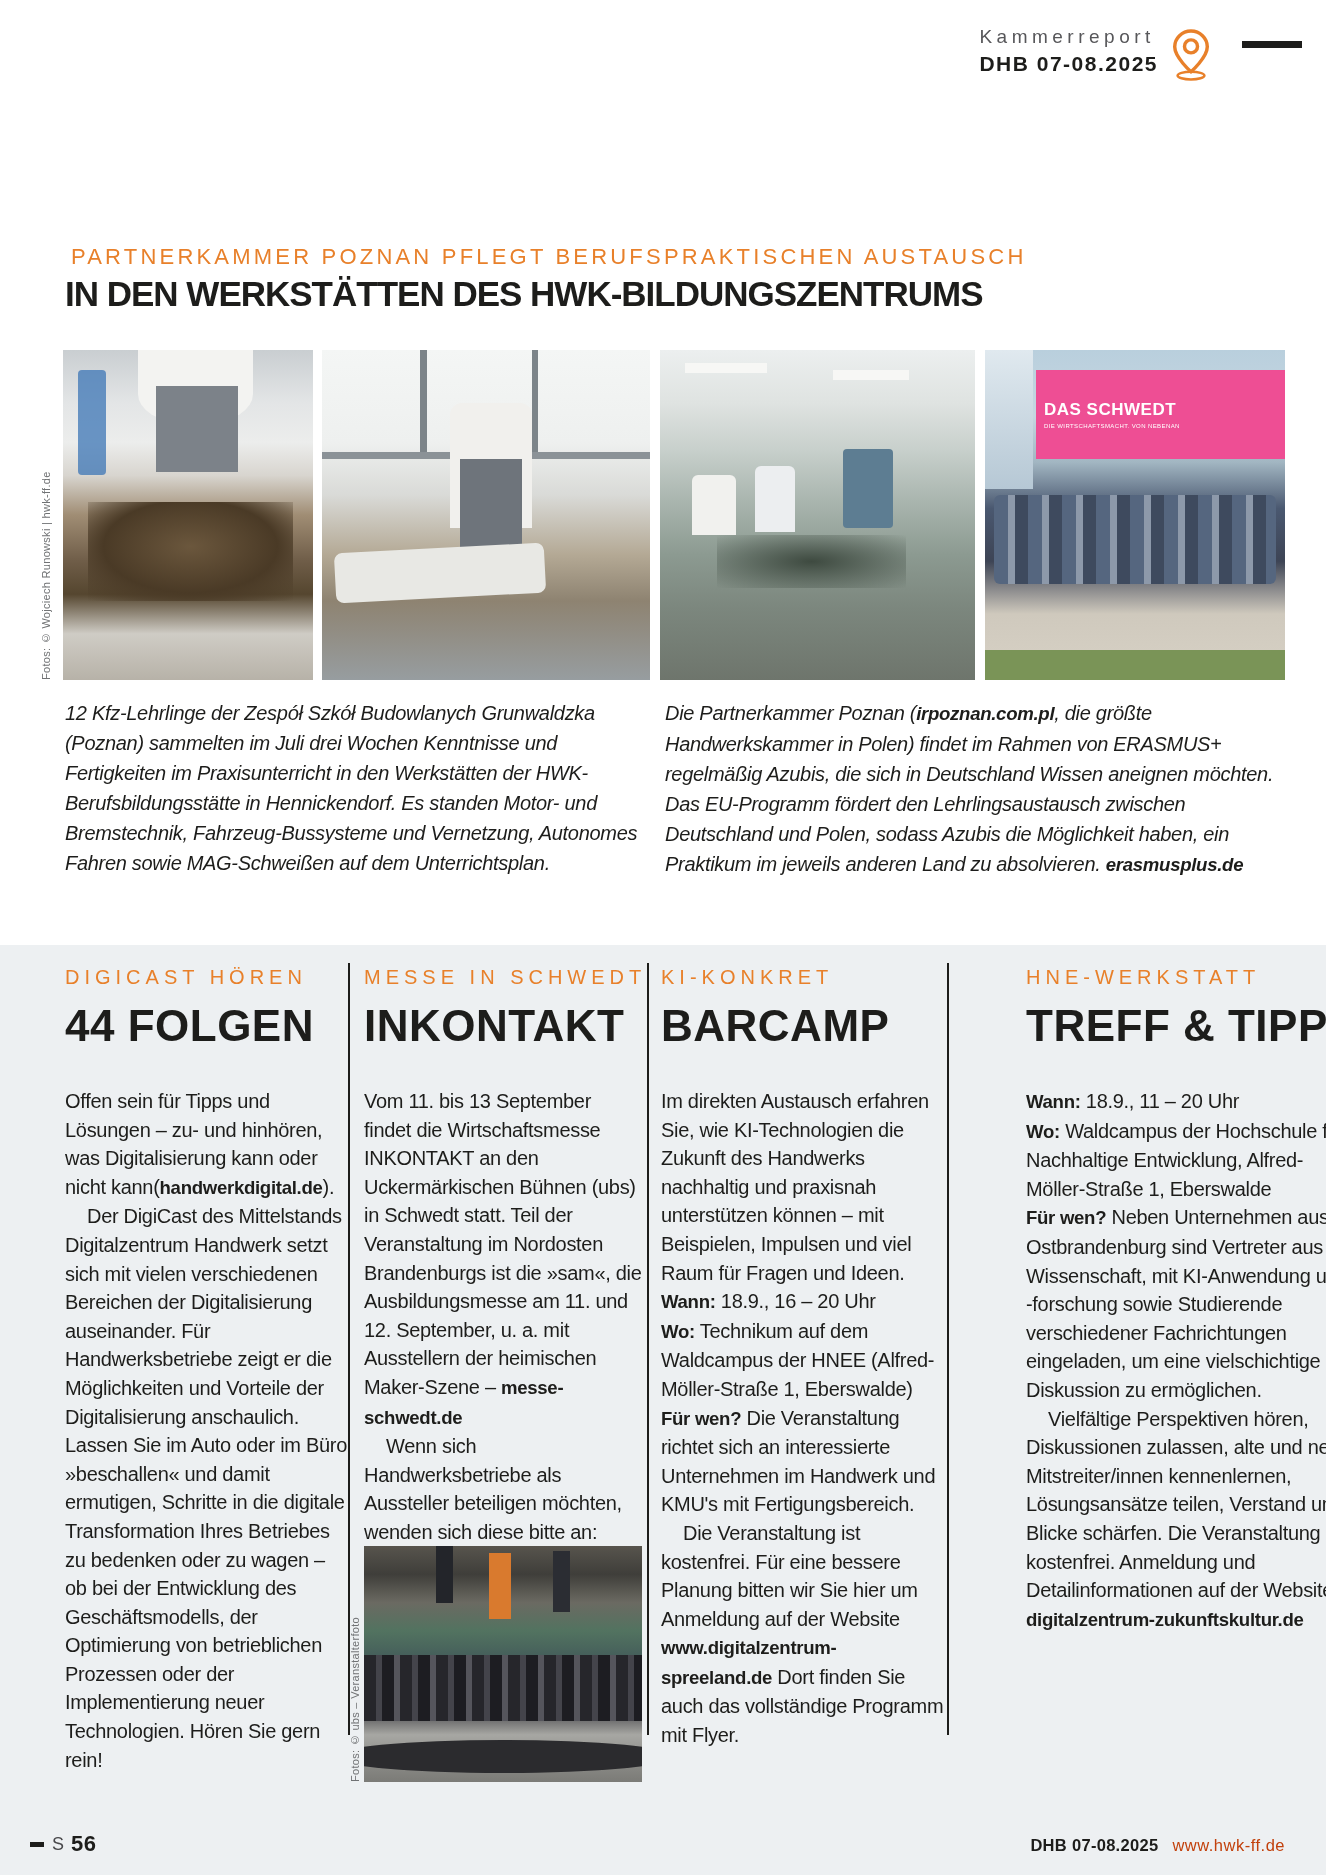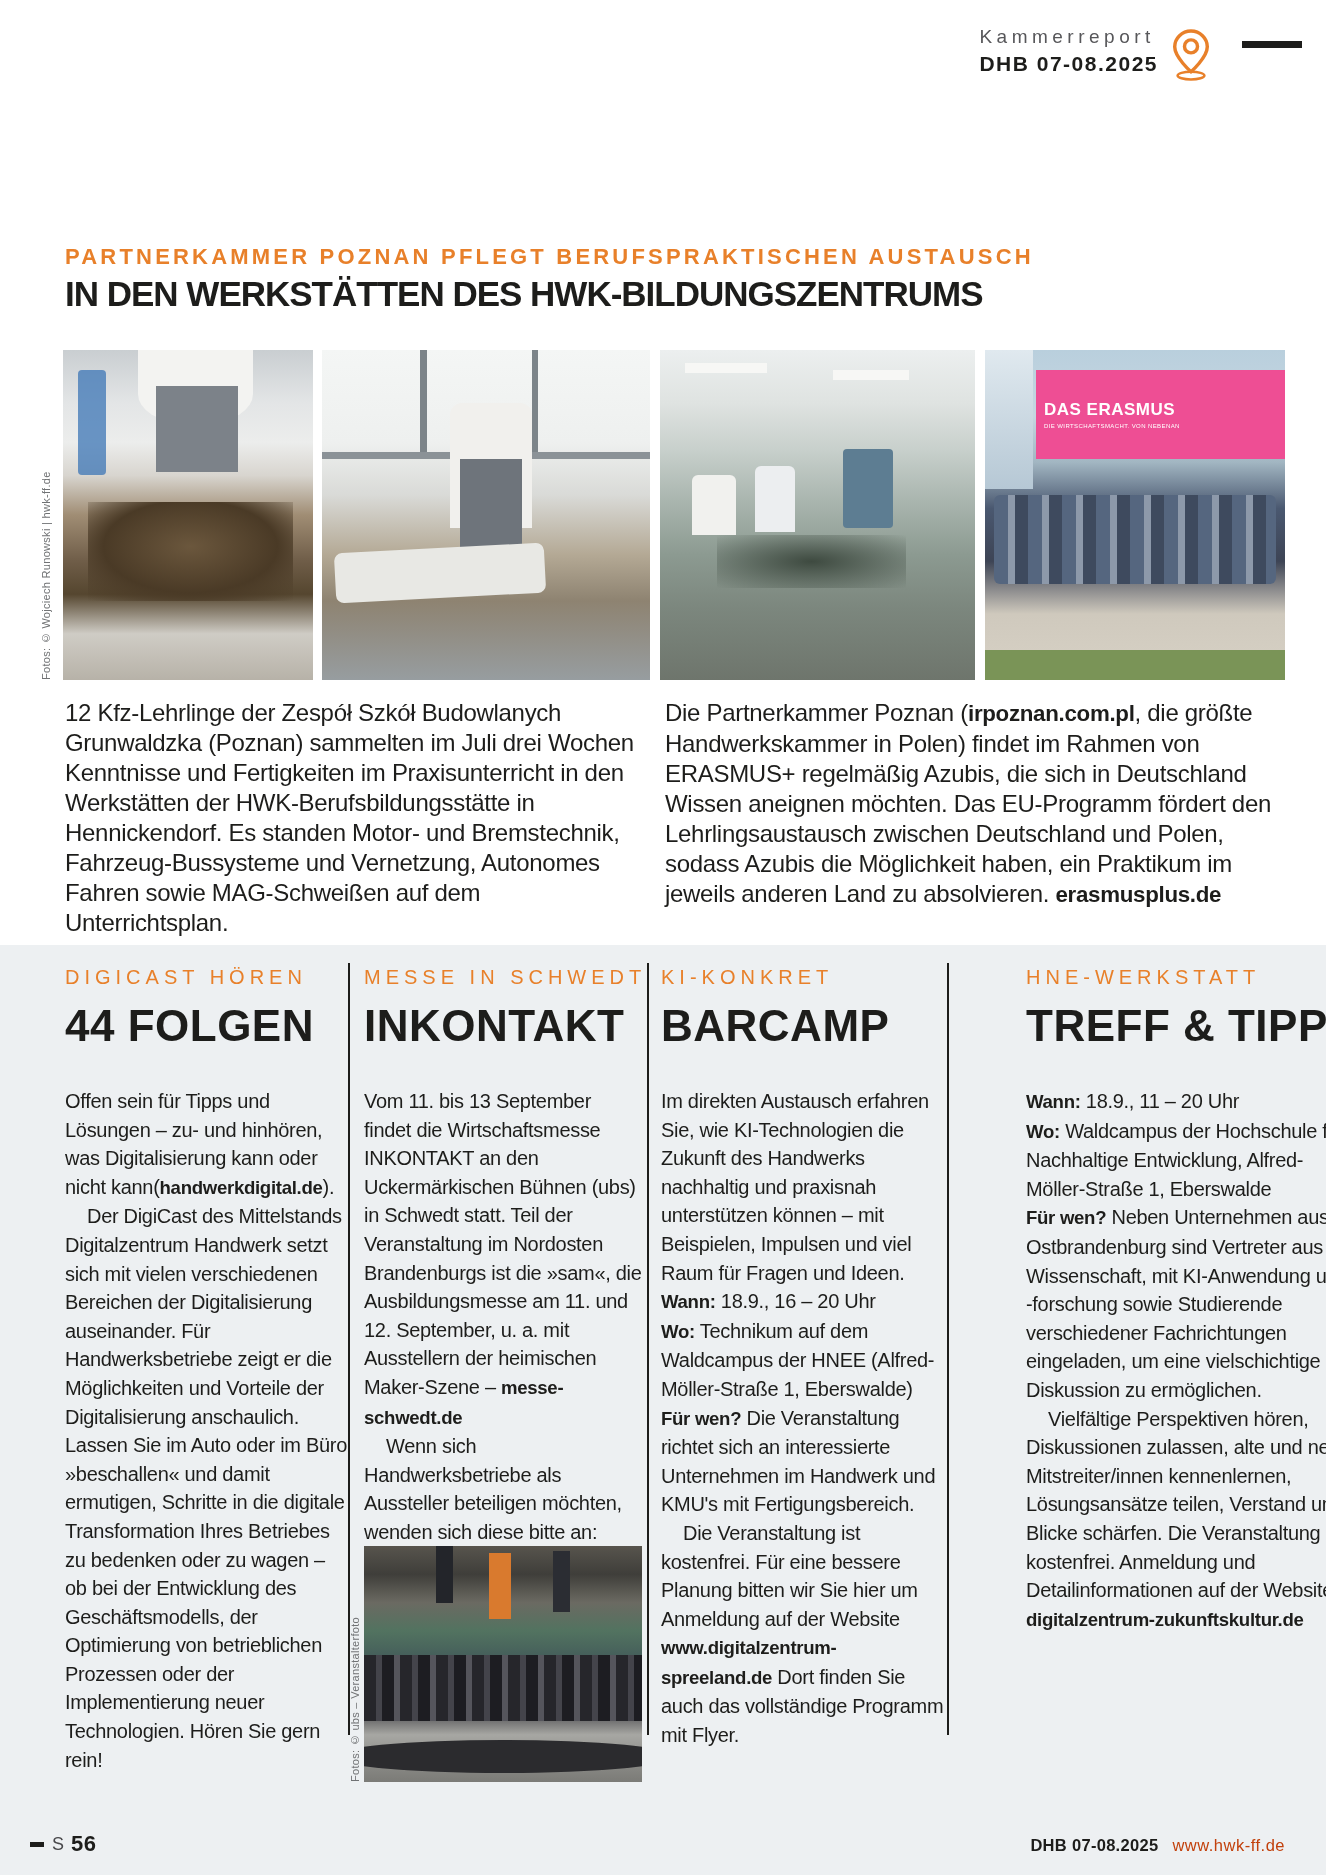--- a/index.html
+++ b/index.html
@@ -7,21 +7,21 @@
     width:1326px;height:1875px;position:relative;background:#ffffff;
     font-family:"Liberation Sans",sans-serif;color:#1d1d1b;overflow:hidden;
   }
   
   .hdr-text{position:absolute;top:26px;right:168px;text-align:left;}
   .hdr-section{font-size:19px;letter-spacing:4.5px;color:#57575a;}
   .hdr-issue{font-size:21px;font-weight:bold;letter-spacing:1.5px;color:#1d1d1b;margin-top:4px;}
   .hdr-pin{position:absolute;top:28px;right:112px;width:46px;height:54px;}
   .hdr-bar{position:absolute;top:41px;right:24px;width:60px;height:7px;background:#1d1d1b;}
   
-  .kicker{position:absolute;left:65px;top:244px;font-size:22px;letter-spacing:3.2px;color:#e8802a;white-space:nowrap;font-weight:bold;}
+  .kicker{position:absolute;left:71px;top:244px;font-size:22px;letter-spacing:3.2px;color:#e8802a;white-space:nowrap;}
   .title{position:absolute;left:65px;top:274px;font-size:35px;font-weight:bold;letter-spacing:-1px;white-space:nowrap;}
   
   .ph{position:absolute;top:350px;height:330px;overflow:hidden;background:#ccc;}
   .ph1{left:63px;width:250px;
     background:linear-gradient(180deg,#c9ced1 0%,#e3e5e6 16%,#ecedec 28%,#d8d5cf 38%,#a08d74 50%,#6f5d48 64%,#55462f 74%,#cfccc5 86%,#b7b2a8 100%);}
   .ph2{left:322px;width:328px;
     background:linear-gradient(180deg,#f4f6f5 0%,#eef0ef 28%,#d9dad7 44%,#b4a995 62%,#8e8371 76%,#979da0 100%);}
   .ph3{left:660px;width:315px;
     background:linear-gradient(180deg,#ecefef 0%,#dfe3e1 16%,#c8d0cc 30%,#a9b5ae 46%,#8c9a91 62%,#7c877e 78%,#6e756c 100%);}
   .ph4{left:985px;width:300px;
@@ -29,21 +29,21 @@
   .blob{position:absolute;}
   .banner-pink{position:absolute;left:17%;top:6%;width:83%;height:27%;background:#ee4e94;color:#fff;
     display:flex;flex-direction:column;justify-content:center;padding-left:8px;box-sizing:border-box;}
   .banner-pink .bt{font-size:17px;font-weight:bold;letter-spacing:0.5px;}
   .banner-pink .bs{font-size:6px;letter-spacing:0.4px;margin-top:3px;}
   .vcredit{position:absolute;writing-mode:vertical-rl;transform:rotate(180deg);
     font-size:11px;color:#707274;letter-spacing:0.3px;}
   .vc-article{left:40px;top:350px;height:330px;}
   .vc-messe{left:349px;top:1546px;height:236px;}
   
-  .abody{position:absolute;top:698px;font-size:24px;line-height:30px;letter-spacing:-0.3px;}
+  .abody{position:absolute;top:698px;font-size:20px;line-height:30px;letter-spacing:-0.3px;font-style:italic;}
   .abody p{margin:0;}
   .abody-left{left:65px;width:578px;}
   .abody-right{left:665px;width:622px;}
   .b{font-weight:bold;font-size:0.93em;letter-spacing:-0.3px;}
   
   .band{position:absolute;left:0;top:945px;width:1326px;height:930px;background:#edf0f2;}
   .vline{position:absolute;top:963px;height:772px;width:2px;background:#1d1d1b;}
   .vl1{left:348px;} .vl2{left:647px;} .vl3{left:947px;}
   .brief{position:absolute;top:966px;}
   .bf1{left:65px;width:282px;} .bf2{left:364px;width:278px;} .bf3{left:661px;width:284px;} .bf4{left:1005px;width:328px;margin-left:21px;}
@@ -104,21 +104,21 @@
   <div class="blob" style="left:55%;top:6%;width:24%;height:3%;background:#f7f7f5;"></div>
   <div class="blob" style="left:10%;top:38%;width:14%;height:18%;background:#f1f1ee;border-radius:6px 6px 0 0;"></div>
   <div class="blob" style="left:30%;top:35%;width:13%;height:20%;background:#eceef0;border-radius:6px 6px 0 0;"></div>
   <div class="blob" style="left:58%;top:30%;width:16%;height:24%;background:#5d7d92;border-radius:4px;"></div>
   <div class="blob" style="left:18%;top:56%;width:60%;height:16%;background:radial-gradient(ellipse at 50% 50%,#3e4a40 0%,rgba(62,74,64,0) 100%);"></div>
 </div>
 
 <div class="ph ph4">
   <div class="blob" style="left:0;top:0;width:16%;height:42%;background:linear-gradient(#e0e9ef,#b6c8d5);"></div>
   <div class="banner-pink">
-    <div class="bt">DAS ERASMUS</div>
+    <div class="bt">DAS SCHWEDT</div>
     <div class="bs">DIE WIRTSCHAFTSMACHT. VON NEBENAN</div>
   </div>
   <div class="blob" style="left:3%;top:44%;width:94%;height:27%;background:repeating-linear-gradient(90deg,#55667f 0 14px,#8d99aa 14px 21px,#3e4a5e 21px 34px);border-radius:6px;"></div>
   <div class="blob" style="left:0;bottom:0;width:100%;height:9%;background:#7a9457;"></div>
 </div>
 
 <div class="abody abody-left">
     <p><span>12 Kfz-Lehrlinge der Zespół Szkół Budowlanych Grunwaldzka (Poznan) sammelten im Juli drei Wochen Kenntnisse und Fertigkeiten im Praxisunterricht in den Werkstätten der HWK-Berufsbildungsstätte in Hennickendorf. Es standen Motor- und Bremstechnik, Fahrzeug-Bussysteme und Vernetzung, Autonomes Fahren sowie MAG-Schweißen auf dem Unterrichtsplan.</span></p>
   </div>
 <div class="abody abody-right">

